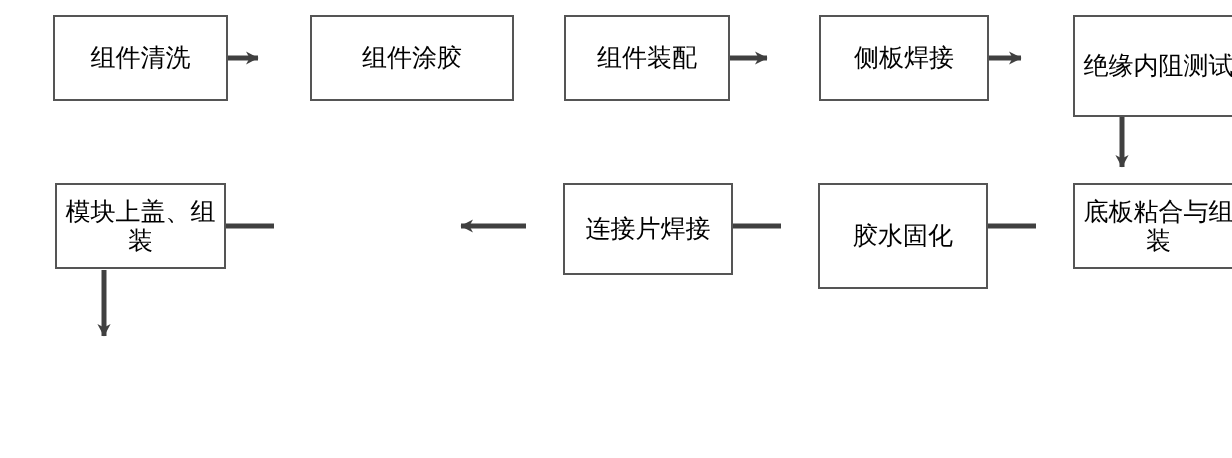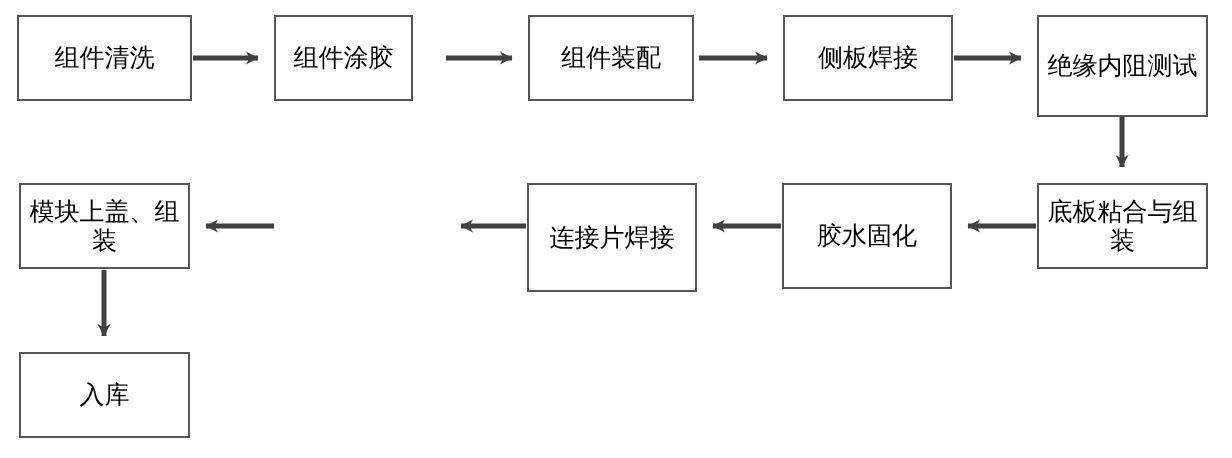--- a/index.html
+++ b/index.html
@@ -22,20 +22,21 @@
     background: #ffffff;
     display: flex;
     align-items: center;
     justify-content: center;
     text-align: center;
     color: #000000;
     font-size: 25px;
     line-height: 1.18;
     letter-spacing: 0px;
     padding: 0 4px;
+    margin-left: 36px;
   }
   .node .label {
     display: block;
     width: 100%;
   }
   .edge-svg {
     position: absolute;
     left: 0;
     top: 0;
     width: 1232px;
@@ -74,21 +75,21 @@
       <line x1="274" y1="226" x2="206" y2="226" marker-end="url(#barb-left)"></line>
 
       <line x1="104" y1="270" x2="104" y2="336" marker-end="url(#barb-down)"></line>
     </g>
   </svg>
 
   <div class="node" style="left:17px; top:15px; width:175px; height:86px;">
     <span class="label">组件清洗</span>
   </div>
 
-  <div class="node" style="left:274px; top:15px; width:139px; height:86px;">
+  <div class="node" style="left:274px; top:15px; width:204px; height:86px;">
     <span class="label">组件涂胶</span>
   </div>
 
   <div class="node" style="left:528px; top:15px; width:166px; height:86px;">
     <span class="label">组件装配</span>
   </div>
 
   <div class="node" style="left:783px; top:15px; width:170px; height:86px;align-items:center;">
     <span class="label">侧板焊接</span>
   </div>
@@ -98,25 +99,22 @@
   </div>
 
   <div class="node" style="left:1037px; top:183px; width:171px; height:86px;">
     <span class="label">底板粘合与组装</span>
   </div>
 
   <div class="node" style="left:782px; top:183px; width:170px; height:106px;">
     <span class="label">胶水固化</span>
   </div>
 
-  <div class="node" style="left:527px; top:183px; width:170px; height:109px;font-family:Liberation Serif, serif;">
+  <div class="node" style="left:527px; top:183px; width:170px; height:92px;font-family:Liberation Serif, serif;">
     <span class="label">连接片焊接</span>
   </div>
 
 
   <div class="node" style="left:19px; top:183px; width:171px; height:86px;">
     <span class="label">模块上盖、组装</span>
   </div>
 
-  <div class="node" style="left:19px; top:352px; width:171px; height:86px;">
-    <span class="label">入库</span>
-  </div>
 </div>
 
 </body></html>

